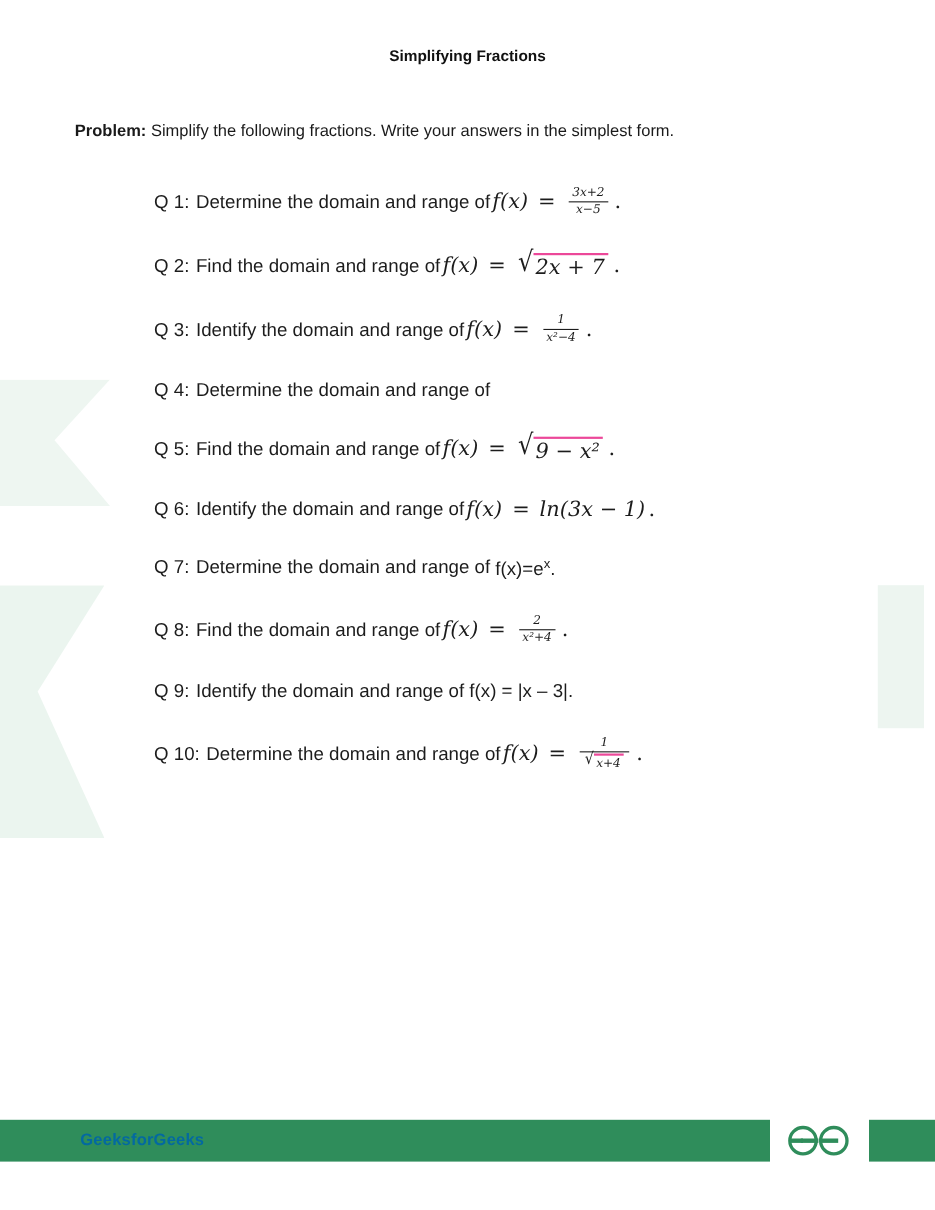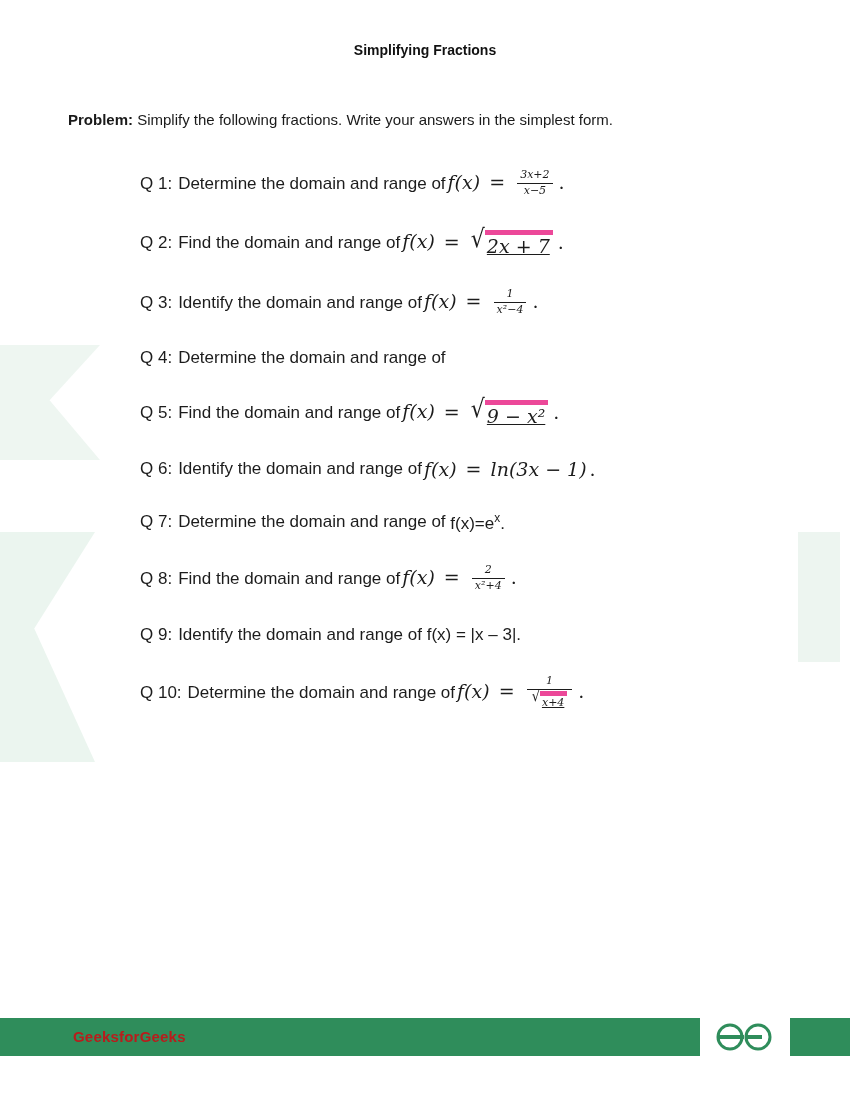--- a/index.html
+++ b/index.html
@@ -139,23 +139,22 @@
     margin: 0 2px;
   }
   .sqrt .radical {
     font-style: normal;
     font-size: 22px;
     line-height: 1;
     transform: scaleY(1.15);
     transform-origin: bottom;
   }
   .sqrt .radicand {
-    border-top: 5px solid #ec4899;
+    border-top: 2px solid #ec4899;
     padding: 1px 3px 0 2px;
-    text-decoration: underline;
   }
   .plain-math {
     font-family: "Liberation Sans", sans-serif;
     font-style: normal;
     font-size: 17px;
   }
   .plain-math sup {
     font-size: .7em;
   }
 
@@ -181,21 +180,21 @@
     left: 790px;
     top: 0;
     width: 60px;
     height: 38px;
     background: #2f8d5b;
   }
   .footer-text {
     position: absolute;
     left: 73px;
     top: 10px;
-    color: #b91c1c;
+    color: #0369a1;
     font-size: 15px;
     font-weight: bold;
     letter-spacing: .2px;
   }
   .footer-logo {
     position: absolute;
     left: 700px;
     top: 0;
     width: 90px;
     height: 38px;

